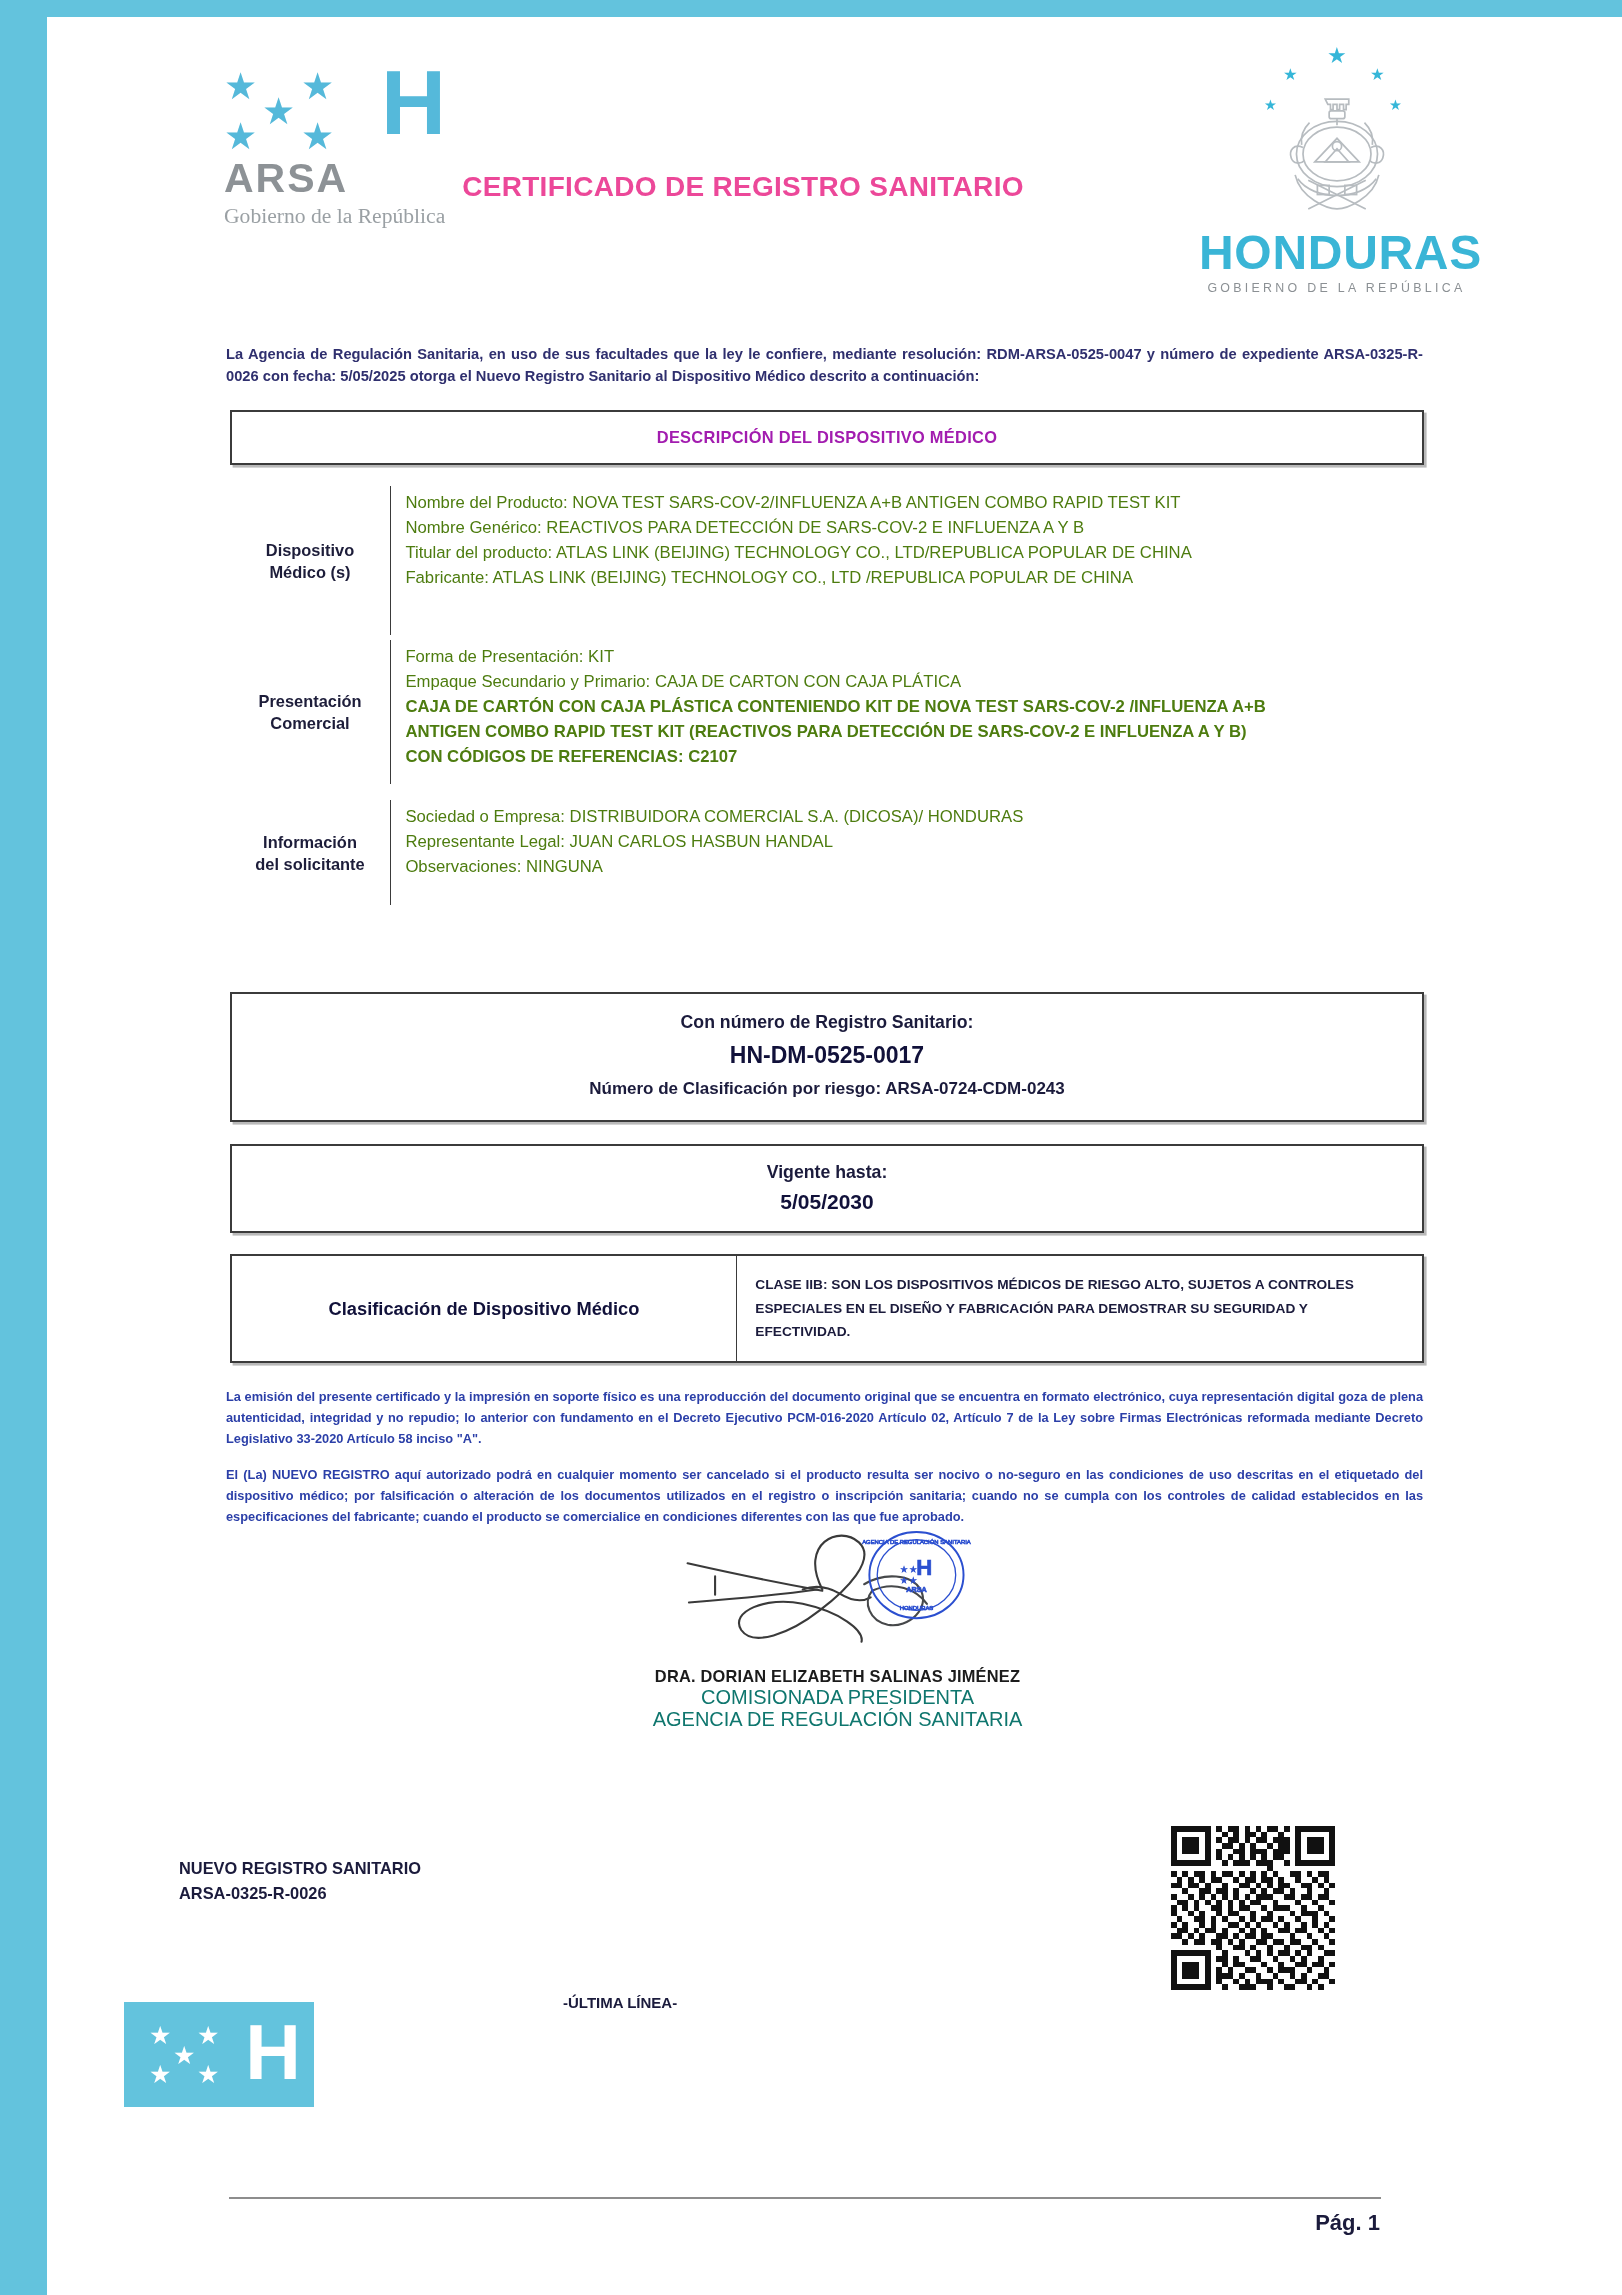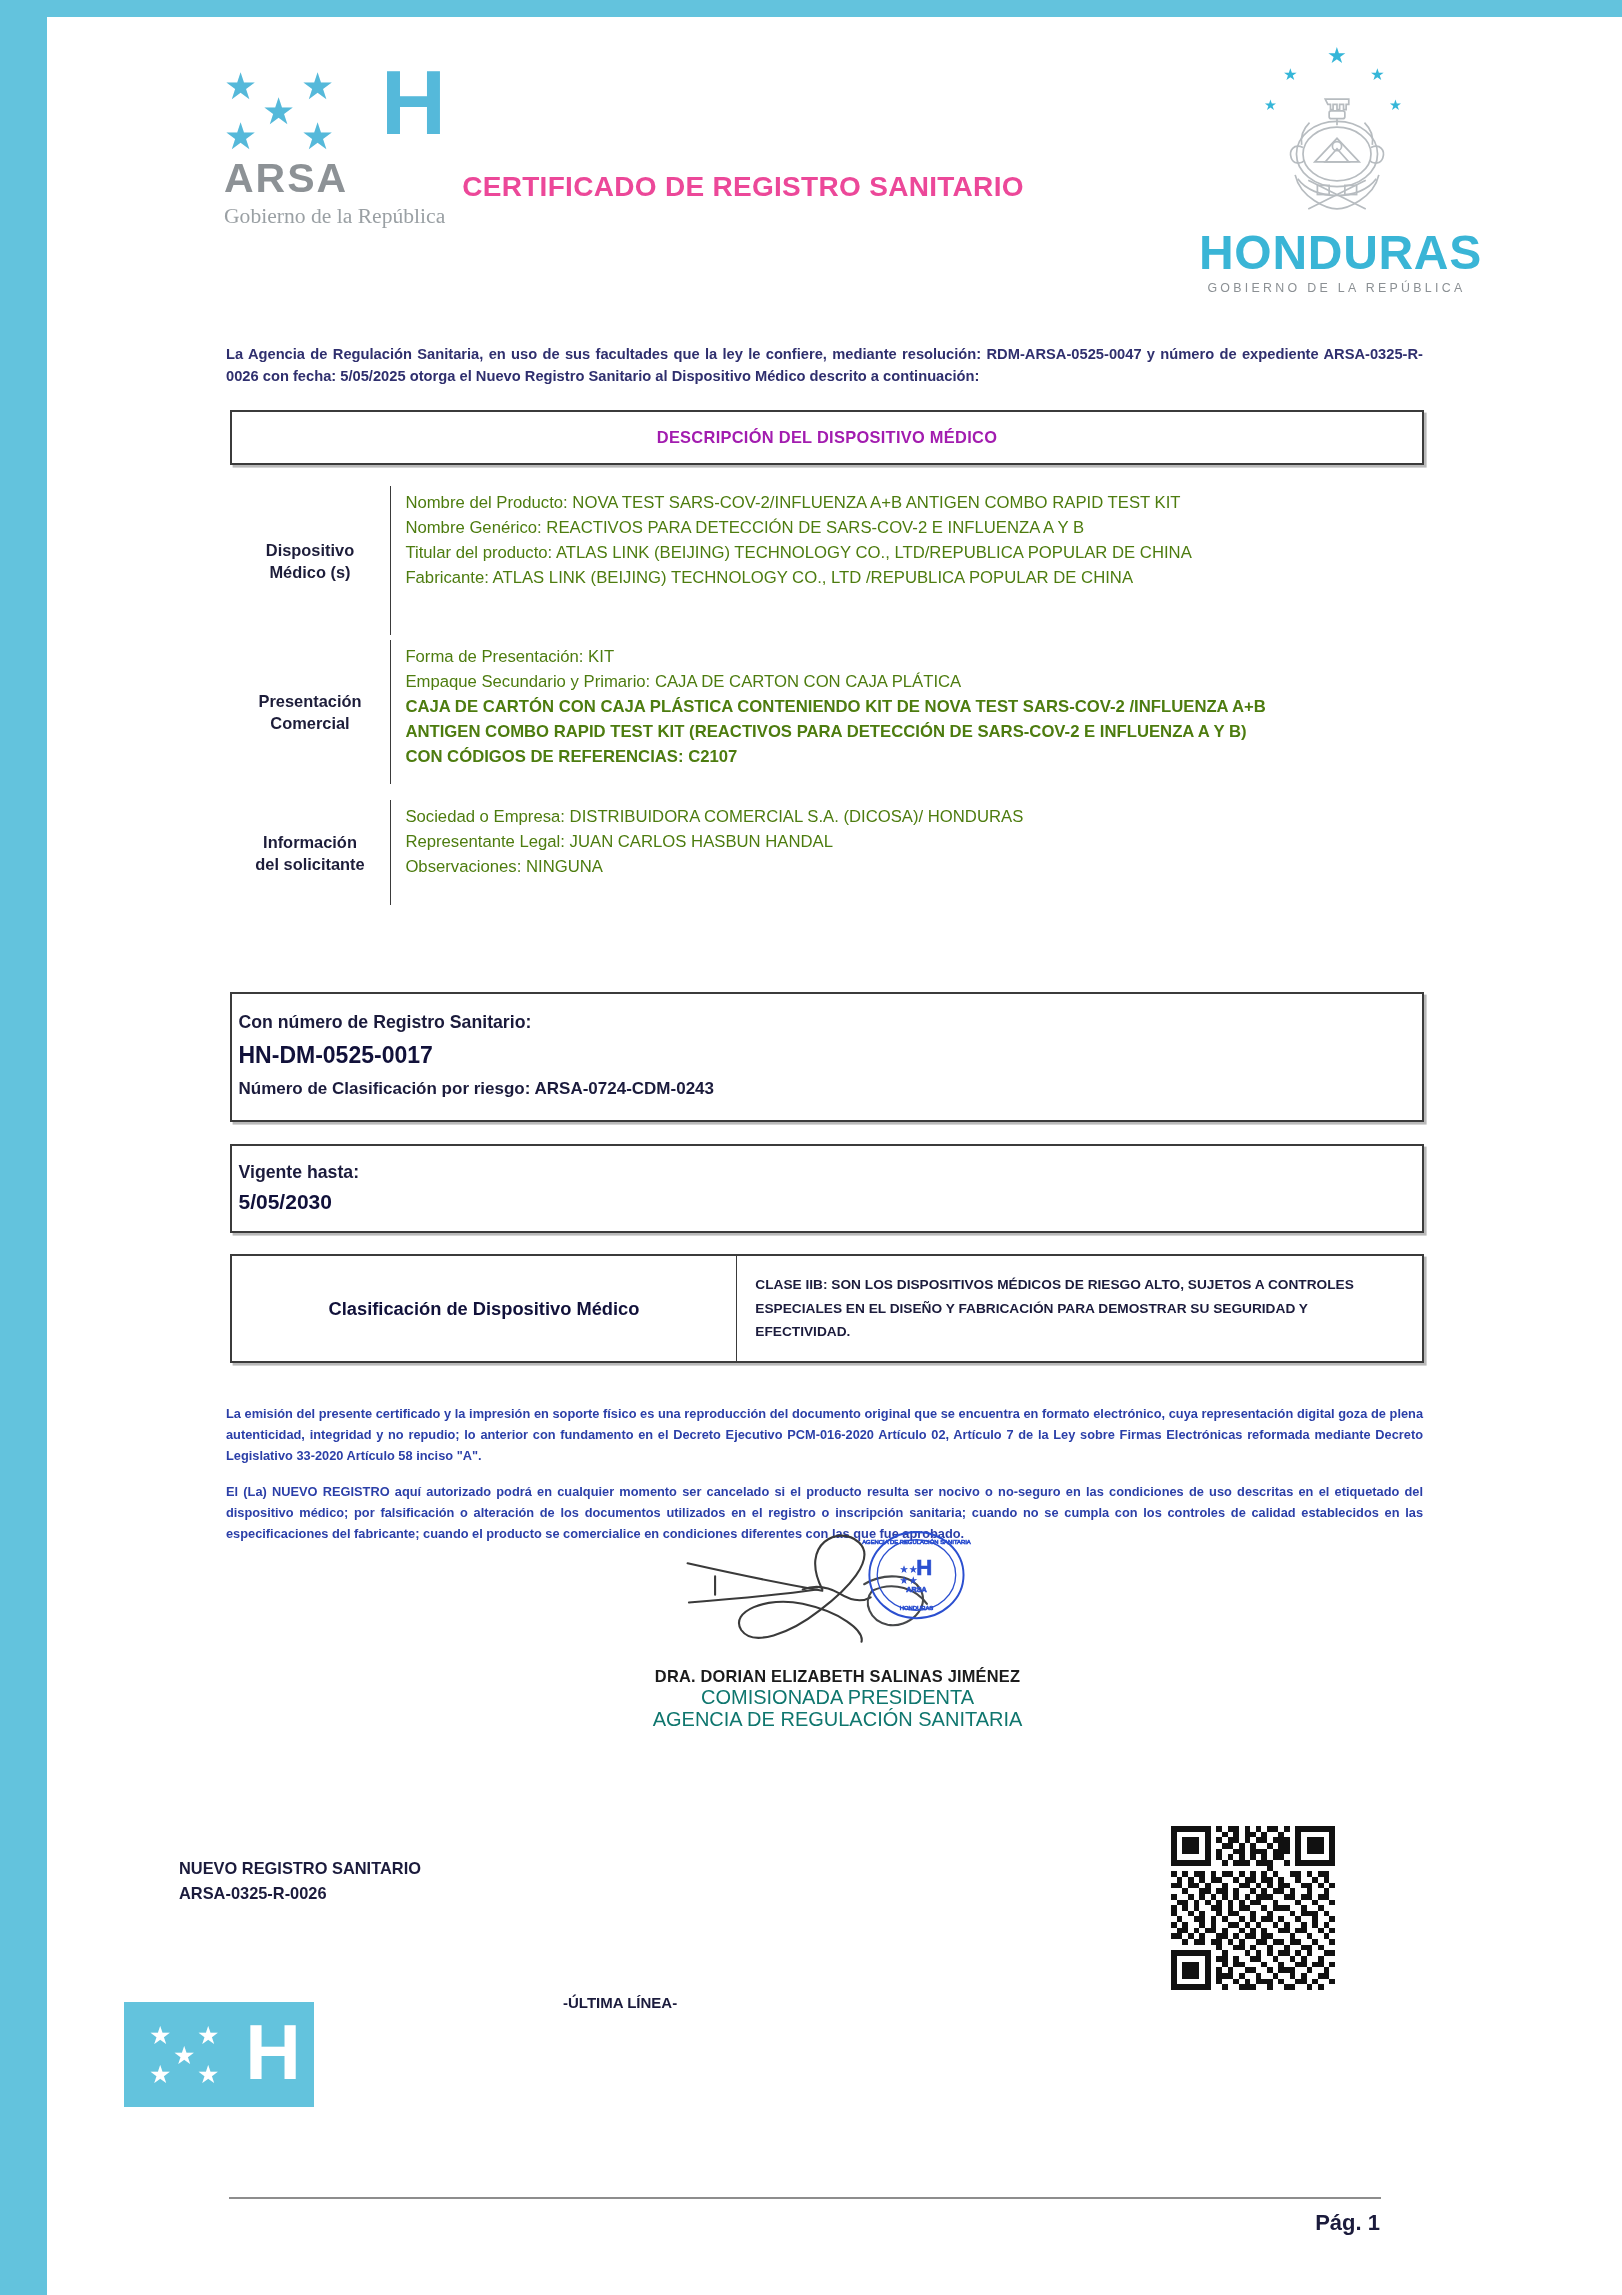--- a/index.html
+++ b/index.html
@@ -99,39 +99,39 @@
     font-size:16.7px; line-height:25px; color:#4d7c0f;
   }
   .strongln { font-weight:bold; }
 
   .para2 {
     position:absolute; left:179px; width:1197px;
     font-size:14.7px; line-height:22px; color:#2f2f6e;
     text-align:justify; font-weight:bold;
   }
 
-  .centerbox-in { padding:14.4px 6.5px; }
+  .centerbox-in { text-align:center; padding:14.4px 6.5px; }
   .centerbox-in .l1 { font-size:17.7px; color:#1b1b3c; line-height:29px; font-weight:bold;}
   .centerbox-in .big { font-size:23px; font-weight:bold; color:#11113a; line-height:37px; }
   .centerbox-in .l3 { font-size:17px; color:#1b1b3c; line-height:29px; font-weight:bold;}
 
   .clasbox { position:absolute; left:183px; width:1190px; display:flex;
              border:2px solid #3b3b3b; background:#fff; box-shadow:2.6px 2.6px 0 #b9b9b9; }
   .clasbox .left {
     width:504px; flex:none; display:flex; align-items:center; justify-content:center;
     font-size:18.3px; font-weight:bold; color:#11113a; text-align:center;
   }
   .clasbox .vline { border-left:1.3px solid #3a3a3a; }
   .clasbox .right { flex:1; padding:17px 18.3px; font-size:13.7px; line-height:23.6px;
                     font-weight:bold; color:#1b1b3c; }
 
   .disclaimer {
     position:absolute; left:179px; width:1197px;
     font-size:12.8px; line-height:21px; color:#2b3fa8;
-    text-align:justify; font-weight:bold;margin-top:17px;
+    text-align:justify; font-weight:bold;
   }
 
   
   .sigwrap { position:absolute; left:589px; top:1512px; width:497px; text-align:center; }
   .sig-svg { display:block; margin:0 auto; }
   .sig-name { font-size:16.4px; font-weight:bold; color:#1b1b1b; margin-top:3.9px; letter-spacing:0.2px;}
   .sig-role { font-size:20px; color:#0f766e; line-height:22px; }
 
   
   .regref {

